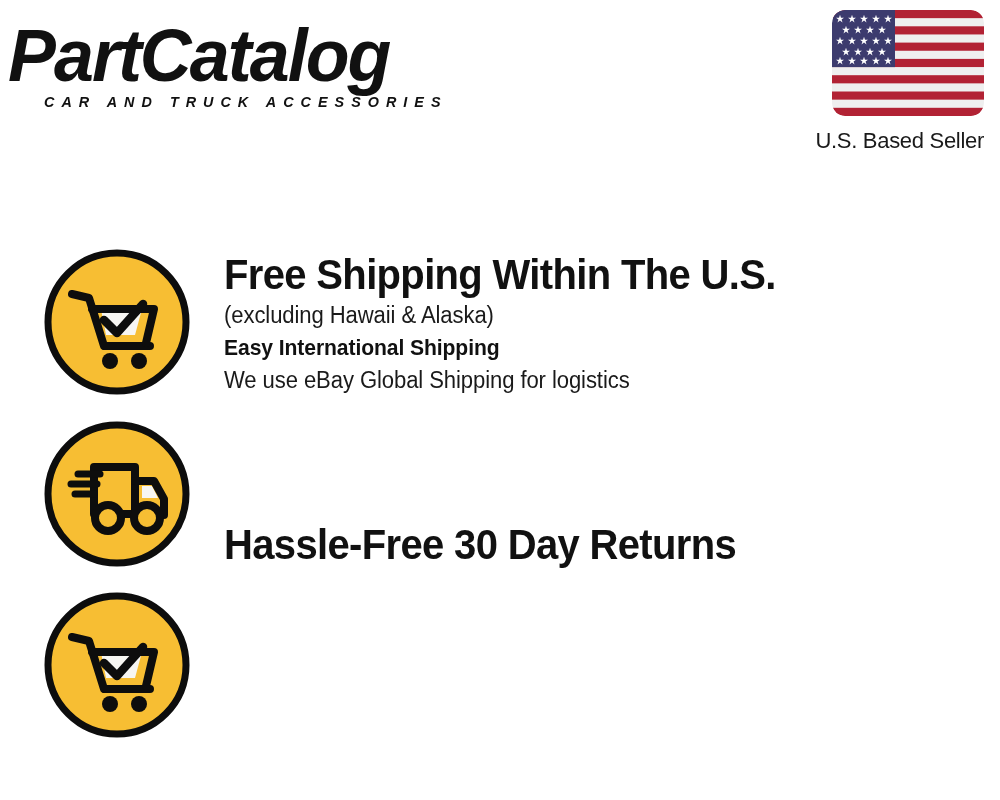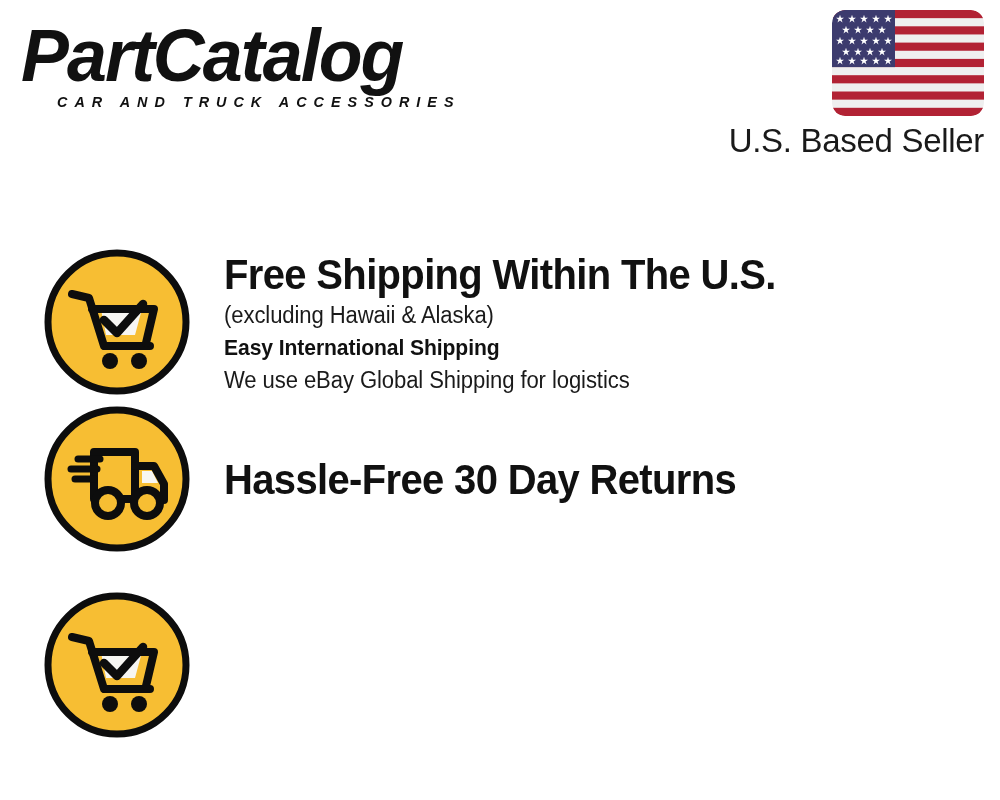--- a/index.html
+++ b/index.html
@@ -19,21 +19,21 @@
   
   #header {
     position: absolute;
     top: 0; left: 0;
     width: 1000px;
     height: 175px;
   }
 
   #brand-logo {
     position: absolute;
-    left: 21px;
+    left: 8px;
     top: 18px;
     width: 470px;
     height: 95px;
   }
   #brand-wordmark {
     font-family: "Liberation Sans", sans-serif;
     font-weight: 700;
     font-style: italic;
     font-size: 74px;
     line-height: 76px;
@@ -71,21 +71,21 @@
     margin-right: 2px;
     width: 152px;
     height: 106px;
     border-radius: 13px;
   }
   #seller-label {
     margin-top: 7px;
     margin-right: 2px;
     font-family: "Liberation Sans", sans-serif;
     font-weight: 400;
-    font-size: 33px;
+    font-size: 22px;
     line-height: 36px;
     letter-spacing: -0.3px;
     color: #1a1a1a;
     white-space: nowrap;
   }
 
   
   #features {
     position: absolute;
     top: 175px;
@@ -93,21 +93,21 @@
     width: 1000px;
   }
   .feature-row {
     position: absolute;
     left: 0;
     width: 1000px;
     display: flex;
     align-items: center;
   }
   #feature-row-0 { top: 72px;  height: 150px; }
-  #feature-row-1 { top: 229px; height: 150px; }
+  #feature-row-1 { top: 244px; height: 150px; align-items: flex-end; }
   #feature-row-2 { top: 415px; height: 150px; }
 
   .feature-icon-wrap {
     flex: 0 0 auto;
     width: 150px;
     height: 150px;
     margin-left: 42px;
   }
   .feature-icon-wrap svg { display: block; width: 150px; height: 150px; }
 

